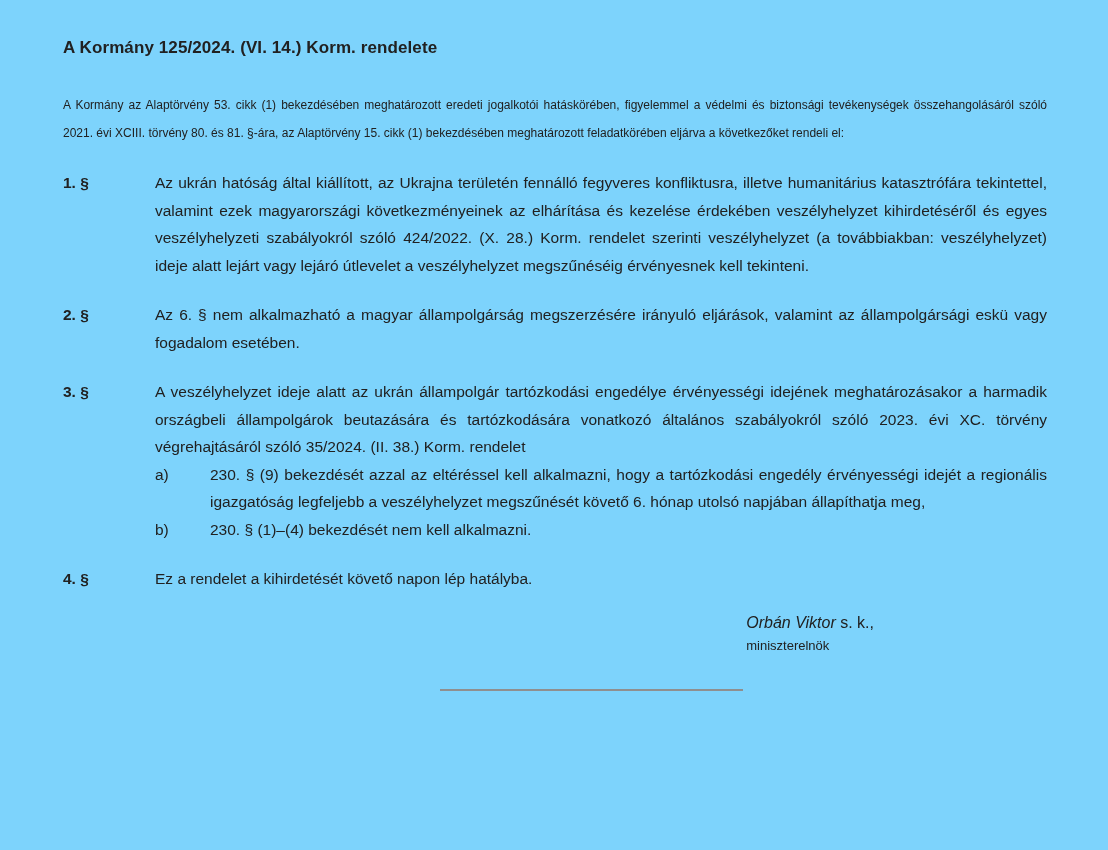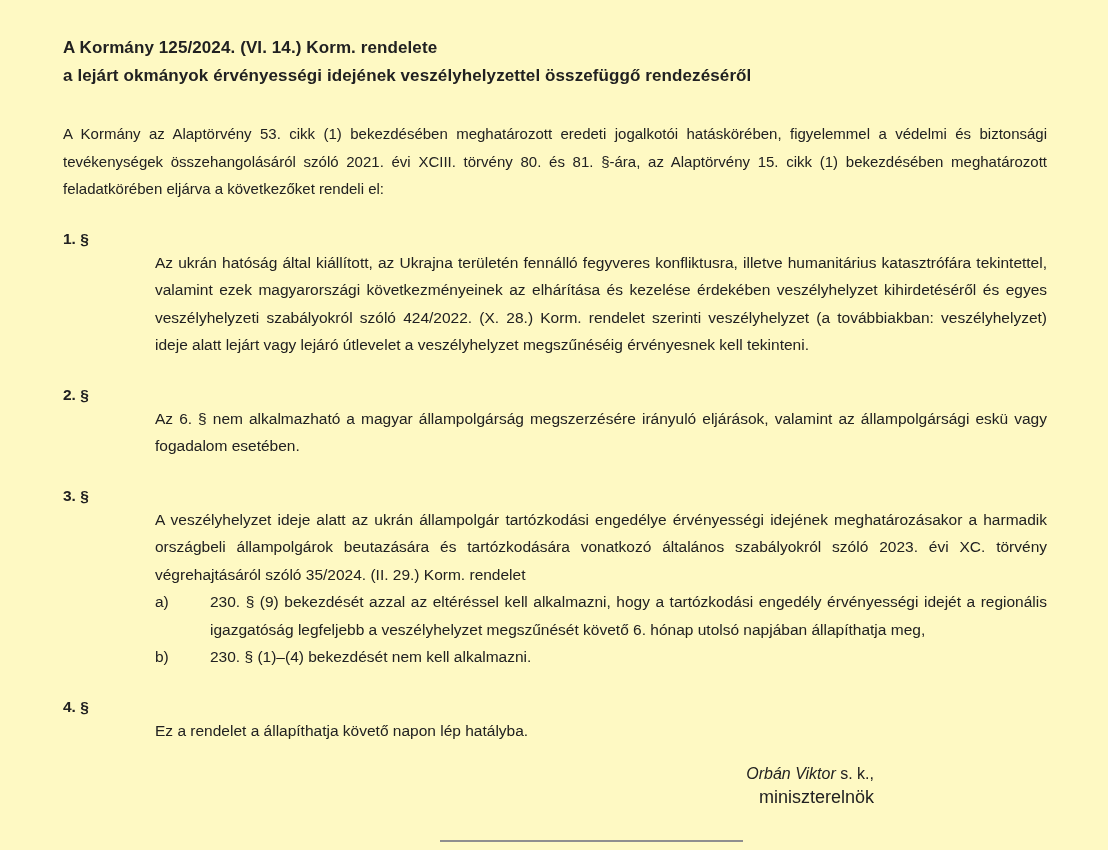--- a/index.html
+++ b/index.html
@@ -11,31 +11,31 @@
   }
   body {
     font-family: "Liberation Sans", "DejaVu Sans", sans-serif;
     color: #212121;
     -webkit-font-smoothing: antialiased;
   }
   .page {
     width: 1108px;
     height: 850px;
     padding: 34px 61px 0 63px;
-    background: #fef9c3;
+    background: #7dd3fc;
   }
   .title-block .title-line {
     font-size: 17px;
     font-weight: 700;
     line-height: 28px;
     letter-spacing: 0.1px;
   }
   .preamble {
     margin-top: 30px;
-    font-size: 15px;
+    font-size: 12px;
     line-height: 27.5px;
     text-align: justify;
     text-align-last: left;
   }
   .sections { margin-top: 22px; }
   .section {
     display: flex;
     align-items: flex-start;
     margin-top: 22px;
   }
@@ -48,21 +48,20 @@
     line-height: 27.5px;
   }
   .section-body {
     flex: 1;
     font-size: 15.5px;
     line-height: 27.5px;
   }
   .section-text {
     text-align: justify;
     text-align-last: left;
-    margin-top: 24px;
   }
   .subitem {
     display: flex;
     align-items: flex-start;
   }
   .subitem-label {
     flex: none;
     width: 55px;
     line-height: 27.5px;
   }
@@ -70,48 +69,47 @@
     flex: 1;
     text-align: justify;
     text-align-last: left;
     line-height: 27.5px;
   }
   .signature {
     margin-top: 18px;
     margin-left: auto;
     margin-right: 173px;
     width: max-content;
-    text-align: right;
+    text-align: left;
   }
   .sig-name-line {
     font-size: 16px;
     line-height: 24px;
   }
   .sig-name { font-style: italic; }
   .sig-role {
-    font-size: 18px;
+    font-size: 13px;
     line-height: 18px;
     margin-top: 2px;
   }
   .bottom-rule {
     margin-top: 34px;
     margin-left: 377px;
     width: 303px;
     height: 0;
     border-top: 2px solid #8f8f8f;
   }
 </style>
 </head>
 <body>
 
 <div class="page">
 
   <header class="title-block">
     <div class="title-line">A Kormány 125/2024. (VI. 14.) Korm. rendelete</div>
-    <div class="title-line">a lejárt okmányok érvényességi idejének veszélyhelyzettel összefüggő rendezéséről</div>
   </header>
 
   <p class="preamble">A Kormány az Alaptörvény 53. cikk (1) bekezdésében meghatározott eredeti jogalkotói hatáskörében, figyelemmel a védelmi és biztonsági tevékenységek összehangolásáról szóló 2021. évi XCIII. törvény 80. és 81. §-ára, az Alaptörvény 15. cikk (1) bekezdésében meghatározott feladatkörében eljárva a következőket rendeli el:</p>
 
   <div class="sections">
 
     <div class="section">
       <div class="section-num">1. §</div>
       <div class="section-body">
         <div class="section-text">Az ukrán hatóság által kiállított, az Ukrajna területén fennálló fegyveres konfliktusra, illetve humanitárius katasztrófára tekintettel, valamint ezek magyarországi következményeinek az elhárítása és kezelése érdekében veszélyhelyzet kihirdetéséről és egyes veszélyhelyzeti szabályokról szóló 424/2022. (X. 28.) Korm. rendelet szerinti veszélyhelyzet (a továbbiakban: veszélyhelyzet) ideje alatt lejárt vagy lejáró útlevelet a veszélyhelyzet megszűnéséig érvényesnek kell tekinteni.</div>
@@ -121,36 +119,36 @@
     <div class="section">
       <div class="section-num">2. §</div>
       <div class="section-body">
         <div class="section-text">Az 6. § nem alkalmazható a magyar állampolgárság megszerzésére irányuló eljárások, valamint az állampolgársági eskü vagy fogadalom esetében.</div>
       </div>
     </div>
 
     <div class="section">
       <div class="section-num">3. §</div>
       <div class="section-body">
-        <div class="section-text">A veszélyhelyzet ideje alatt az ukrán állampolgár tartózkodási engedélye érvényességi idejének meghatározásakor a harmadik országbeli állampolgárok beutazására és tartózkodására vonatkozó általános szabályokról szóló 2023. évi XC. törvény végrehajtásáról szóló 35/2024. (II. 29.) Korm. rendelet</div>
+        <div class="section-text">A veszélyhelyzet ideje alatt az ukrán állampolgár tartózkodási engedélye érvényességi idejének meghatározásakor a harmadik országbeli állampolgárok beutazására és tartózkodására vonatkozó általános szabályokról szóló 2023. évi XC. törvény végrehajtásáról szóló 35/2024. (II. 38.) Korm. rendelet</div>
         <div class="subitem">
           <div class="subitem-label">a)</div>
           <div class="subitem-text">230. § (9) bekezdését azzal az eltéréssel kell alkalmazni, hogy a tartózkodási engedély érvényességi idejét a regionális igazgatóság legfeljebb a veszélyhelyzet megszűnését követő 6. hónap utolsó napjában állapíthatja meg,</div>
         </div>
         <div class="subitem">
           <div class="subitem-label">b)</div>
           <div class="subitem-text">230. § (1)–(4) bekezdését nem kell alkalmazni.</div>
         </div>
       </div>
     </div>
 
     <div class="section">
       <div class="section-num">4. §</div>
       <div class="section-body">
-        <div class="section-text">Ez a rendelet a állapíthatja követő napon lép hatályba.</div>
+        <div class="section-text">Ez a rendelet a kihirdetését követő napon lép hatályba.</div>
       </div>
     </div>
 
   </div>
 
   <div class="signature">
     <div class="sig-name-line">
       <span class="sig-name">Orbán Viktor</span>
       <span class="sig-suffix">s. k.,</span>
     </div>

